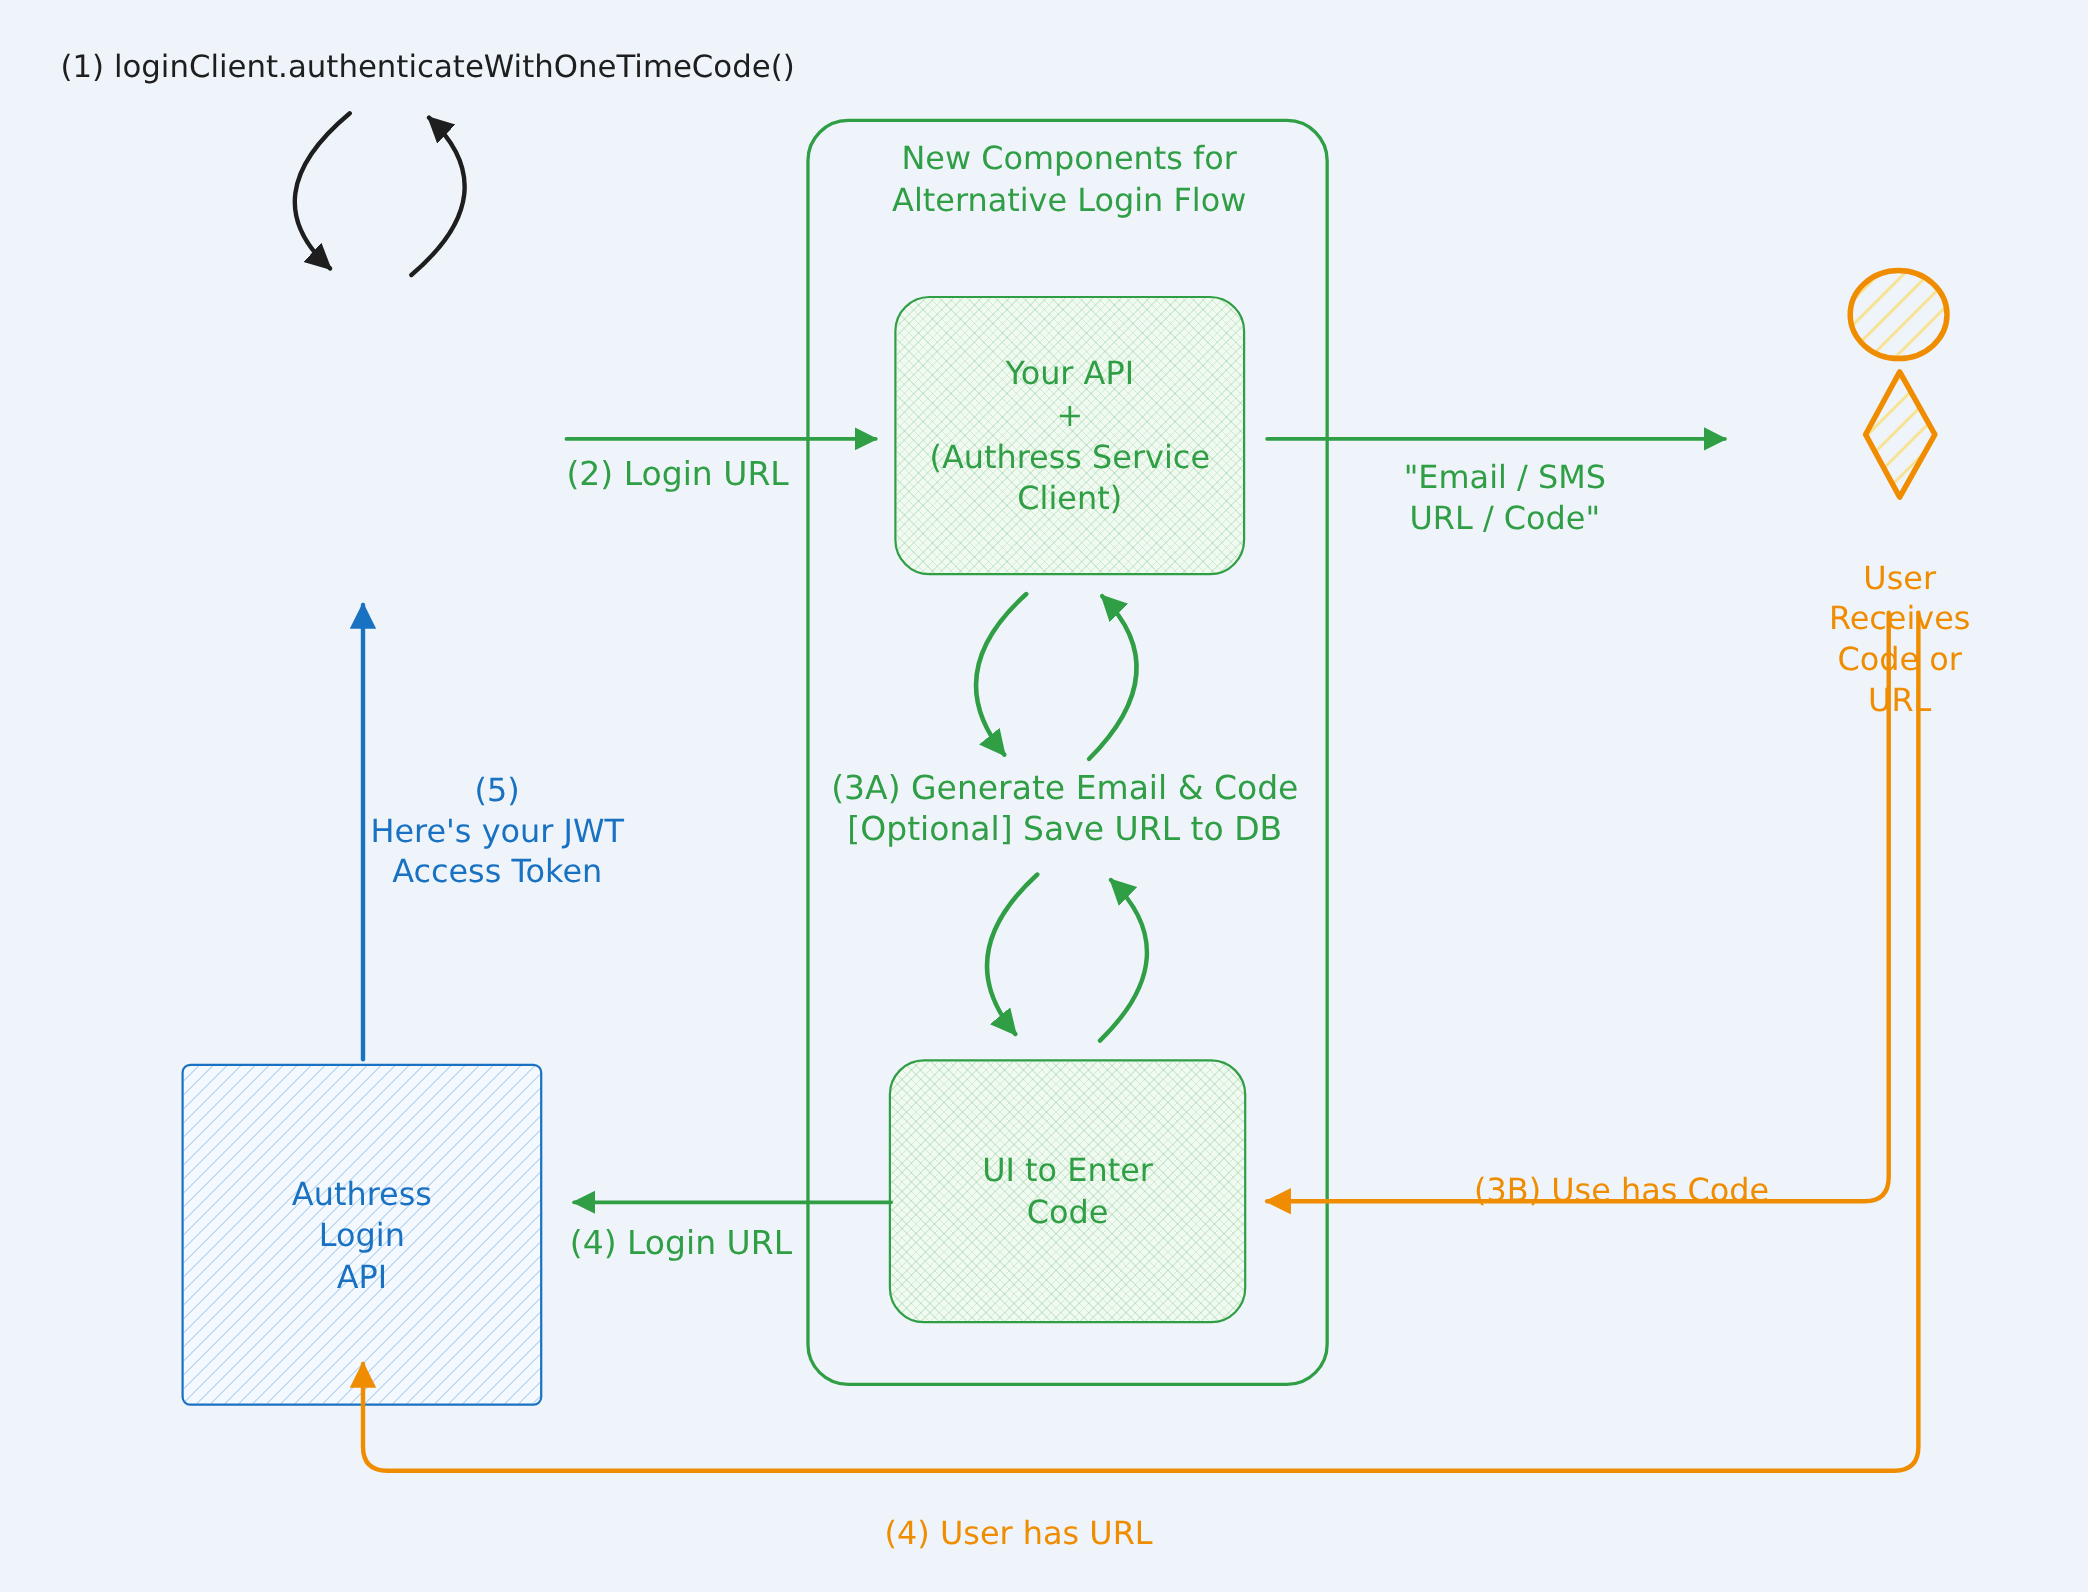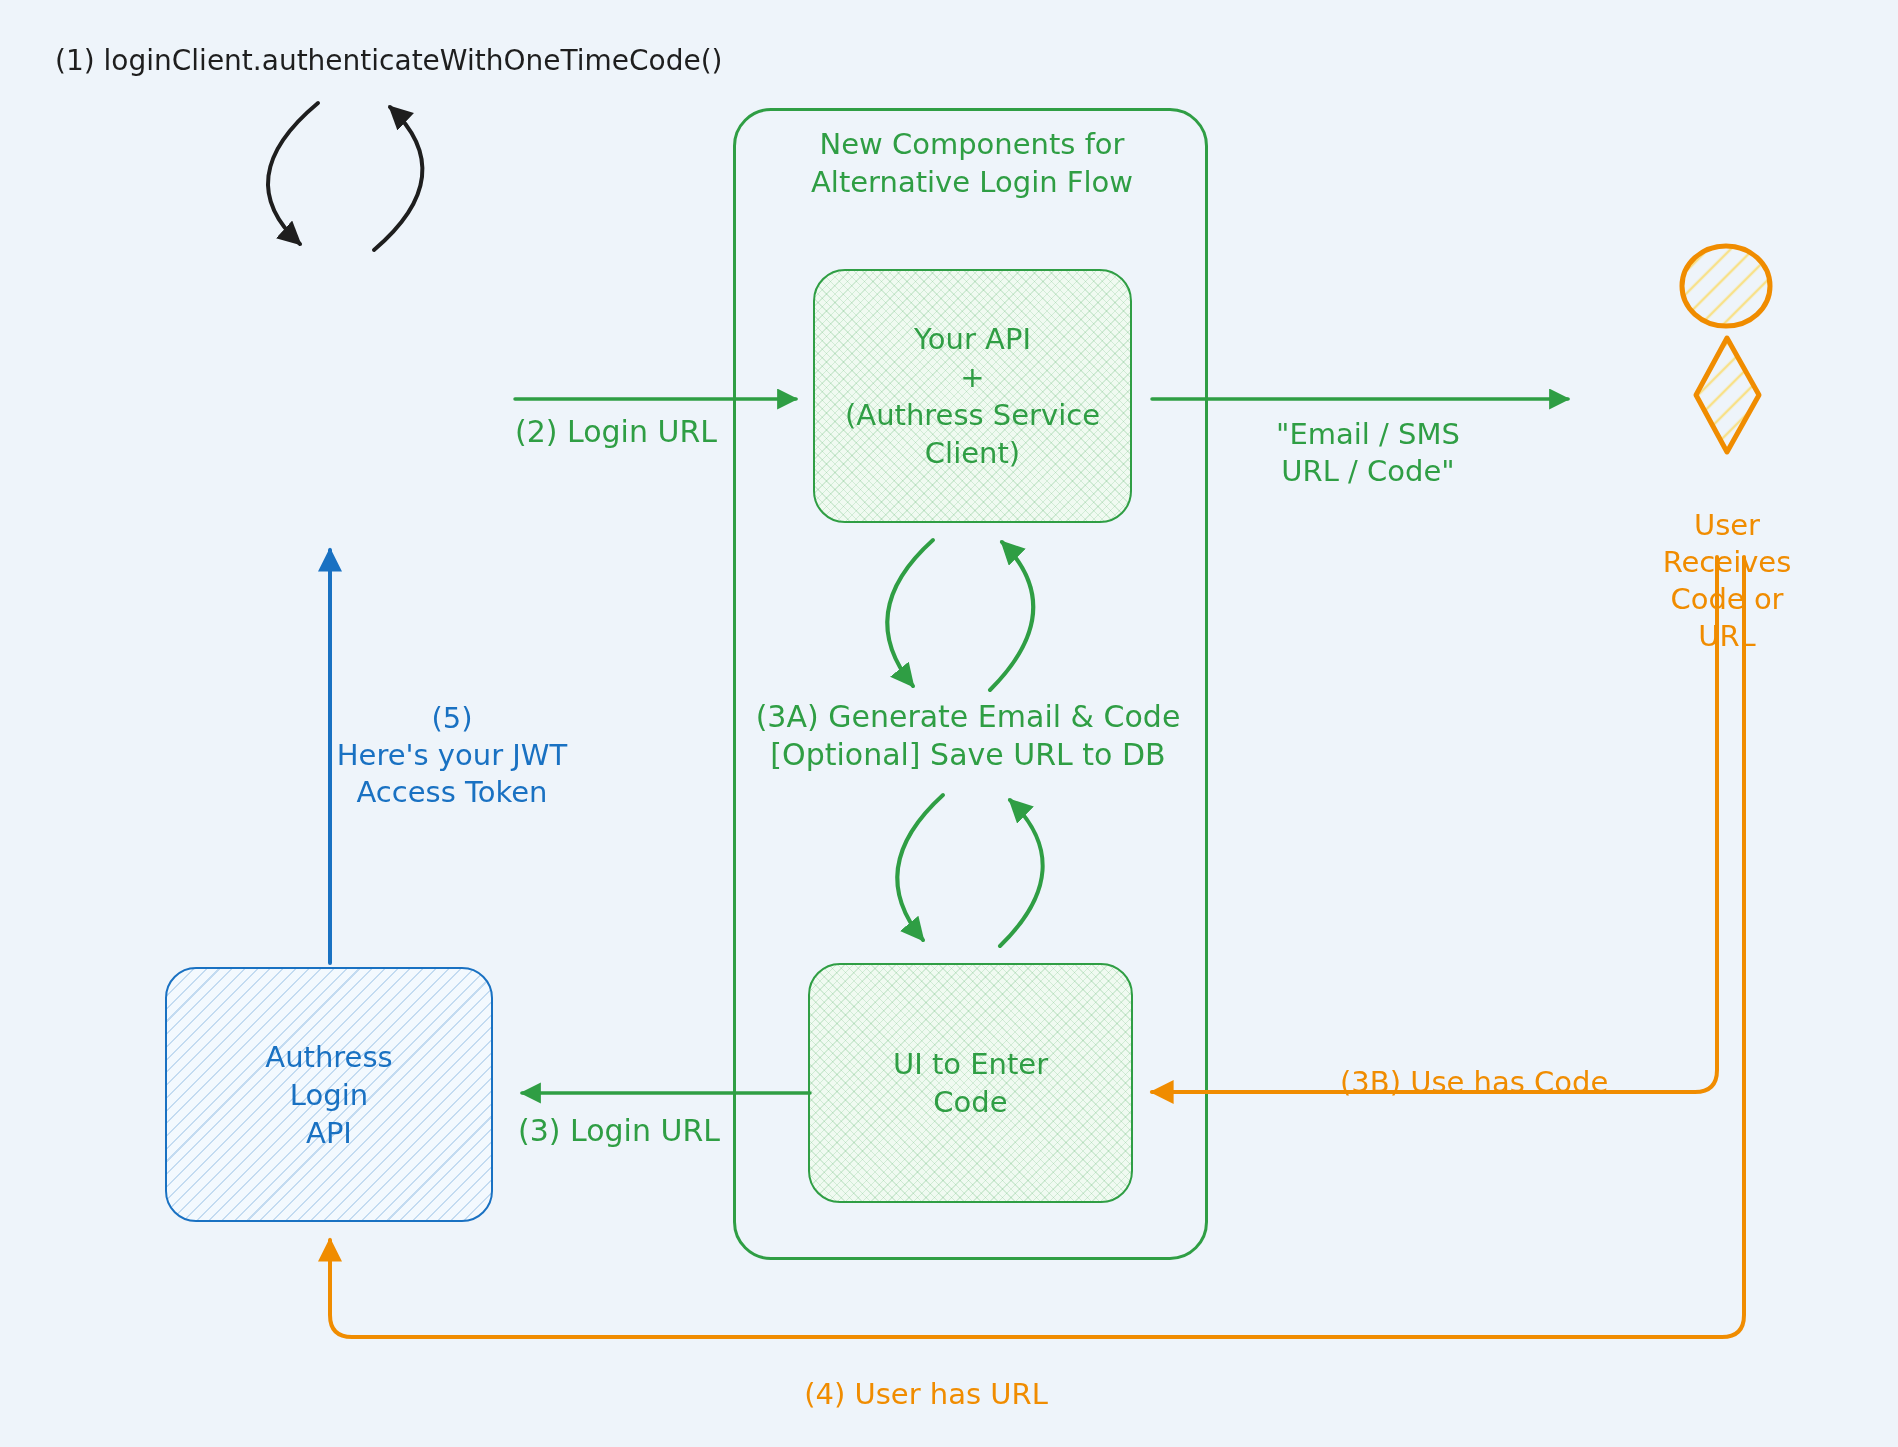--- a/index.html
+++ b/index.html
@@ -39,22 +39,22 @@
     left:813px;top:269px;width:319px;height:254px;
     border:2px solid #2f9e44;border-radius:32px;
     color:#2f9e44;font-size:29px;line-height:38px;
   }
   .ui-code{
     left:808px;top:963px;width:325px;height:240px;
     border:2px solid #2f9e44;border-radius:32px;
     color:#2f9e44;font-size:29px;line-height:38px;
   }
   .authress{
-    left:165px;top:967px;width:328px;height:255px;
-    border:2px solid #1971c2;border-radius:31px;
+    left:165px;top:967px;width:328px;height:311px;
+    border:2px solid #1971c2;border-radius:8px;
     color:#1971c2;font-size:29px;line-height:38px;
     background-color:#f3f9fe;
     background-image:repeating-linear-gradient(135deg, rgba(25,113,194,.22) 0 1.5px, transparent 1.5px 9px);
   }
   .title1{left:55px;top:42px;font-size:28px;}
   .container-title{left:972px;top:125px;line-height:38px;}
   .lbl-step2{left:515px;top:413px;font-size:30px;}
   .lbl-email{left:1368px;top:416px;}
   .lbl-3a{left:968px;top:698px;font-size:30px;line-height:38px;}
   .lbl-5{left:452px;top:700px;}
@@ -89,21 +89,21 @@
 API</div>
 
   <div class="lbl lbl-step2 green">(2) Login URL</div>
   <div class="lbl lbl-email center green">"Email / SMS
 URL / Code"</div>
   <div class="lbl lbl-3a center green">(3A) Generate Email &amp; Code
 [Optional] Save URL to DB</div>
   <div class="lbl lbl-5 center blue">(5)
 Here's your JWT
 Access Token</div>
-  <div class="lbl lbl-4green green">(3) Login URL</div>
+  <div class="lbl lbl-4green green">(4) Login URL</div>
   <div class="lbl lbl-3b orange">(3B) Use has Code</div>
   <div class="lbl lbl-4orange center orange">(4) User has URL</div>
   <div class="lbl lbl-user center orange">User Receives
 Code or URL</div>
 
   <svg class="overlay" width="1898" height="1447" viewBox="0 0 1898 1447">
     <defs>
       <marker id="ah-black" markerWidth="7" markerHeight="7" refX="5.4" refY="3" orient="auto">
         <path d="M0,0 L6,3 L0,6 Z" fill="#1e1e1e"></path>
       </marker>

